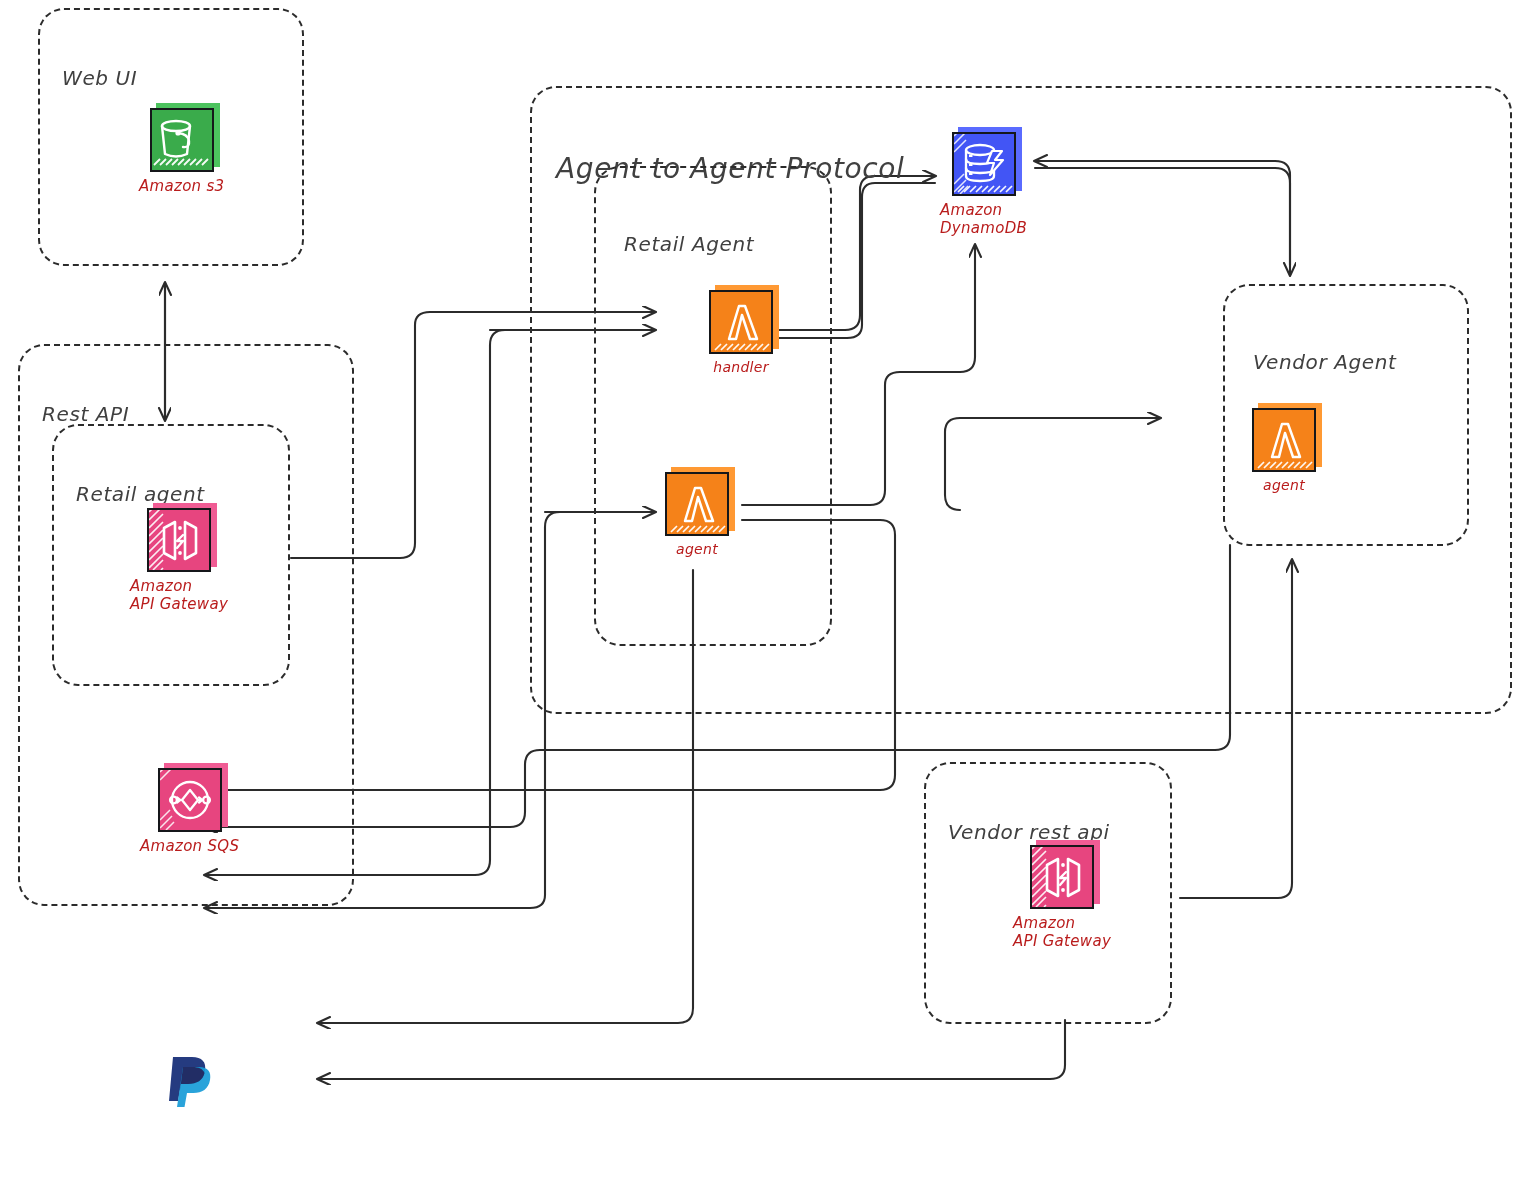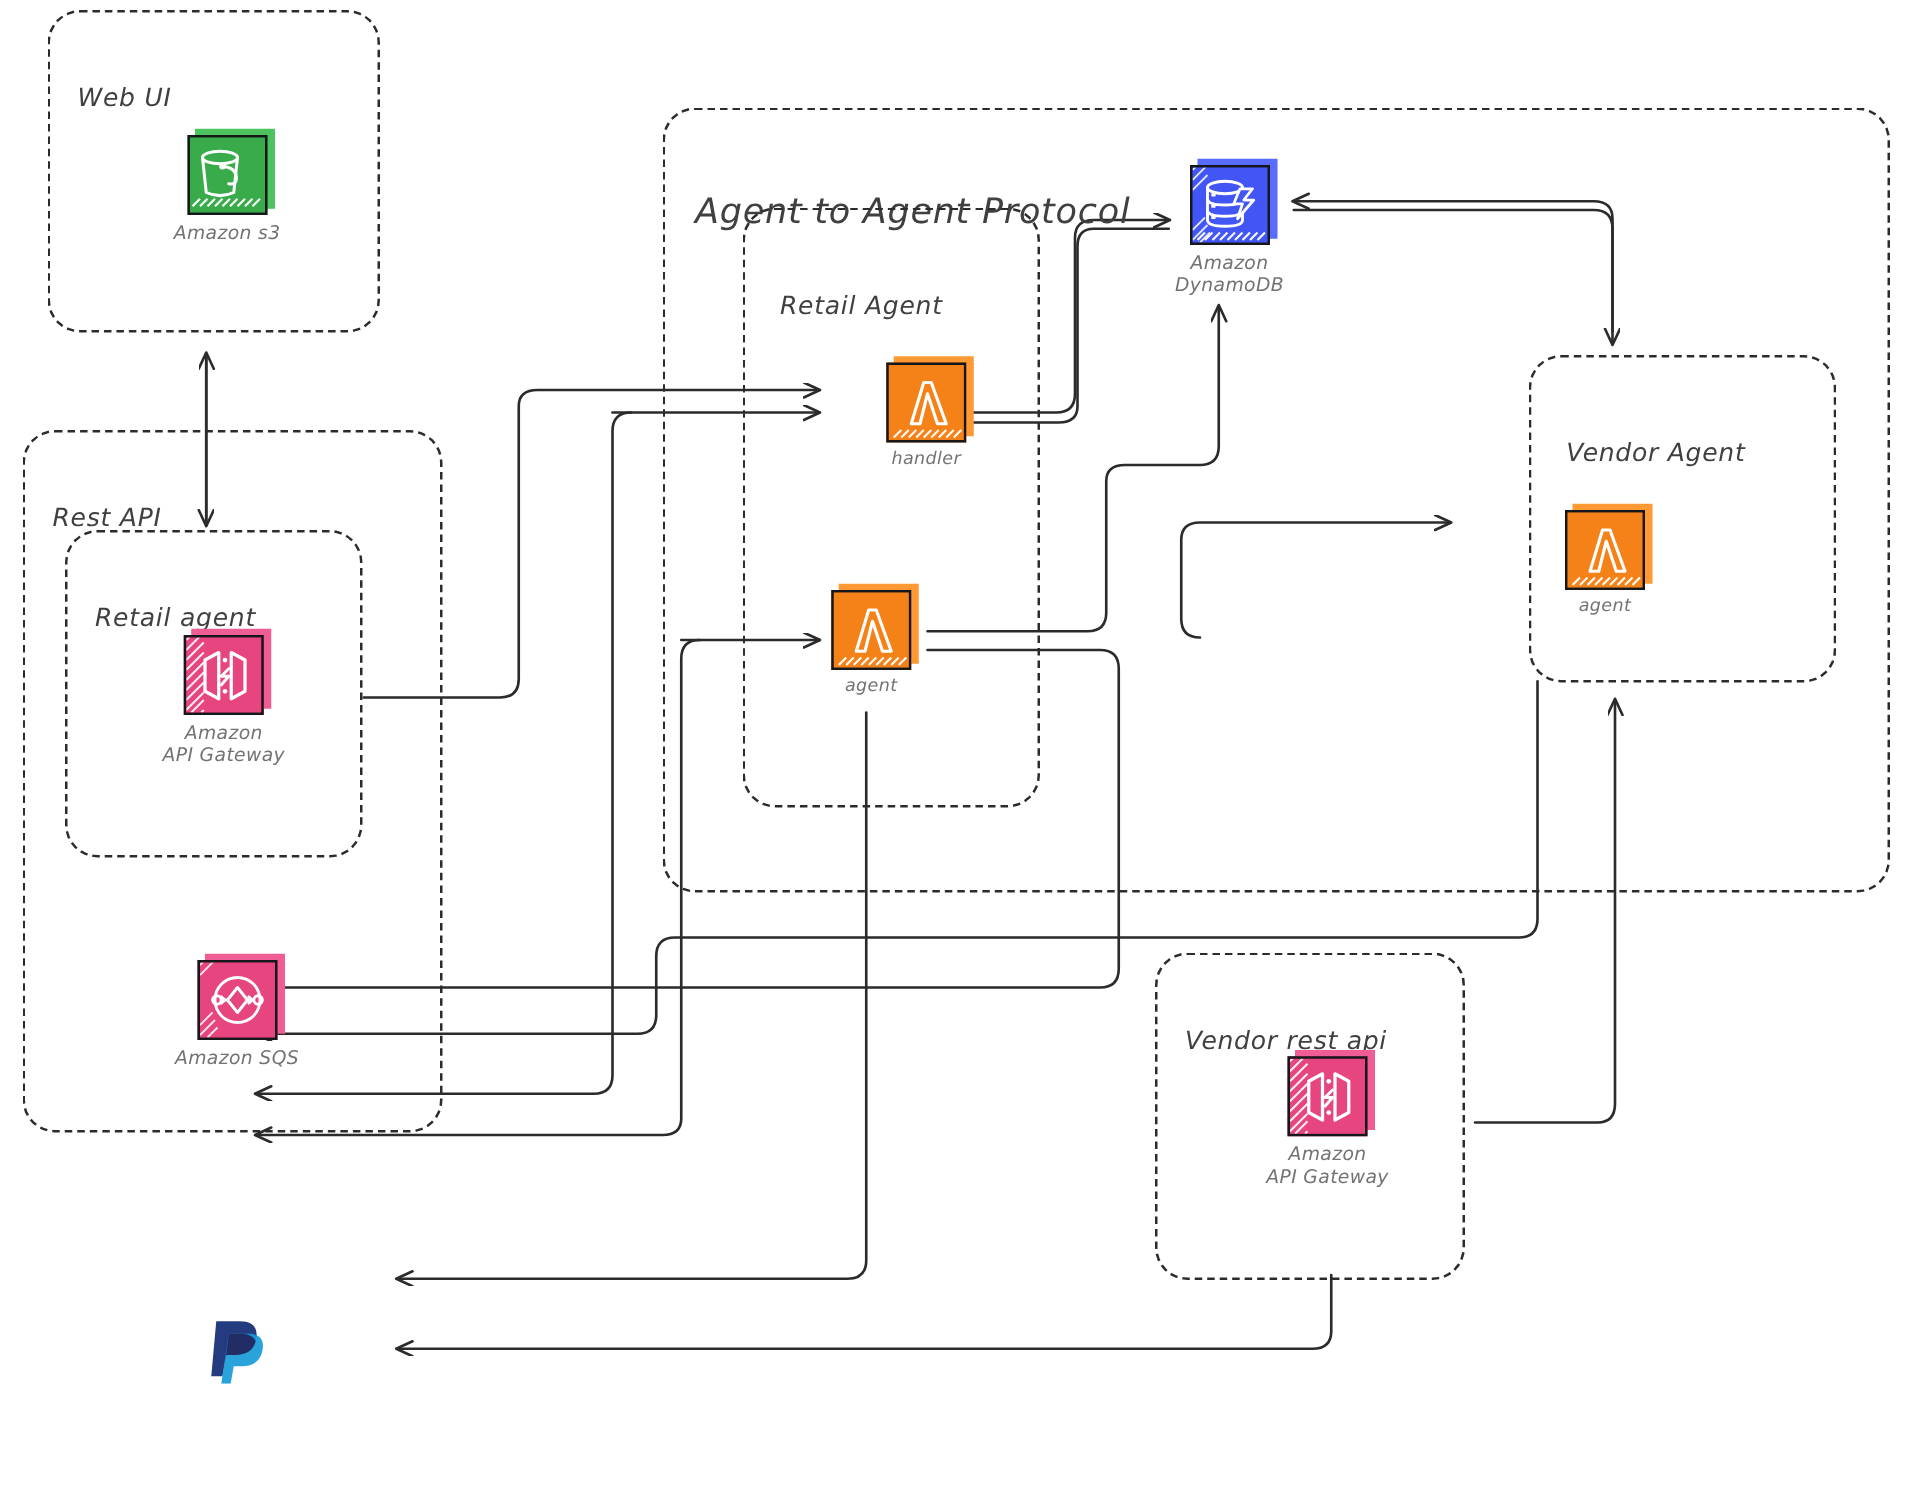--- a/index.html
+++ b/index.html
@@ -48,22 +48,22 @@
     display: flex;
     flex-direction: column;
     align-items: center;
   }
   .node .caption {
     margin-top: 5px;
     font-family: "DejaVu Sans", sans-serif;
     font-style: italic;
     font-size: 15px;
     line-height: 1.22;
-    color: #737373;
-    text-align: center;
+    color: #b91c1c;
+    text-align: left;
     white-space: pre-line;
     letter-spacing: 0.3px;
   }
   .node .caption.small {
     font-size: 14px;
   }
   .aws-icon {
     position: relative;
     width: 64px;
     height: 64px;

